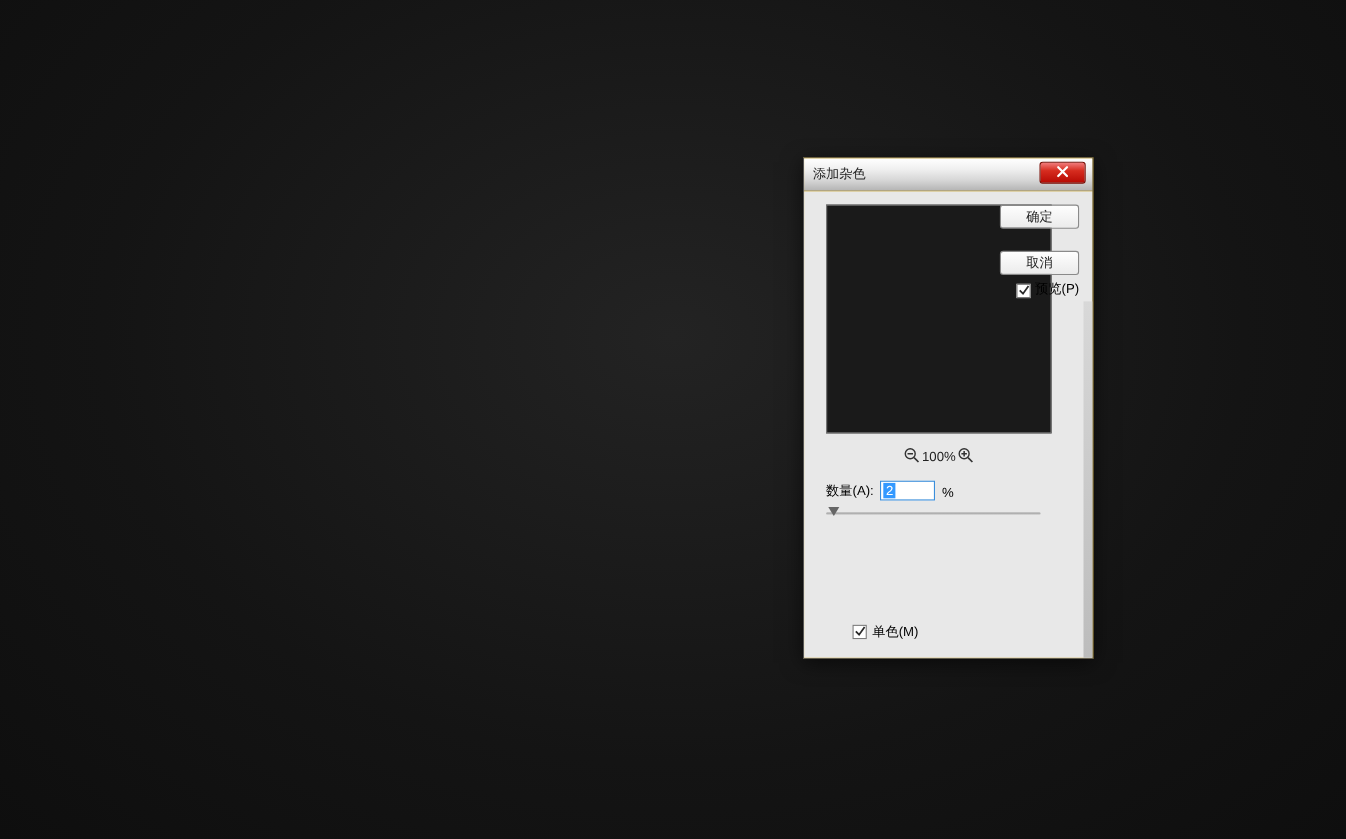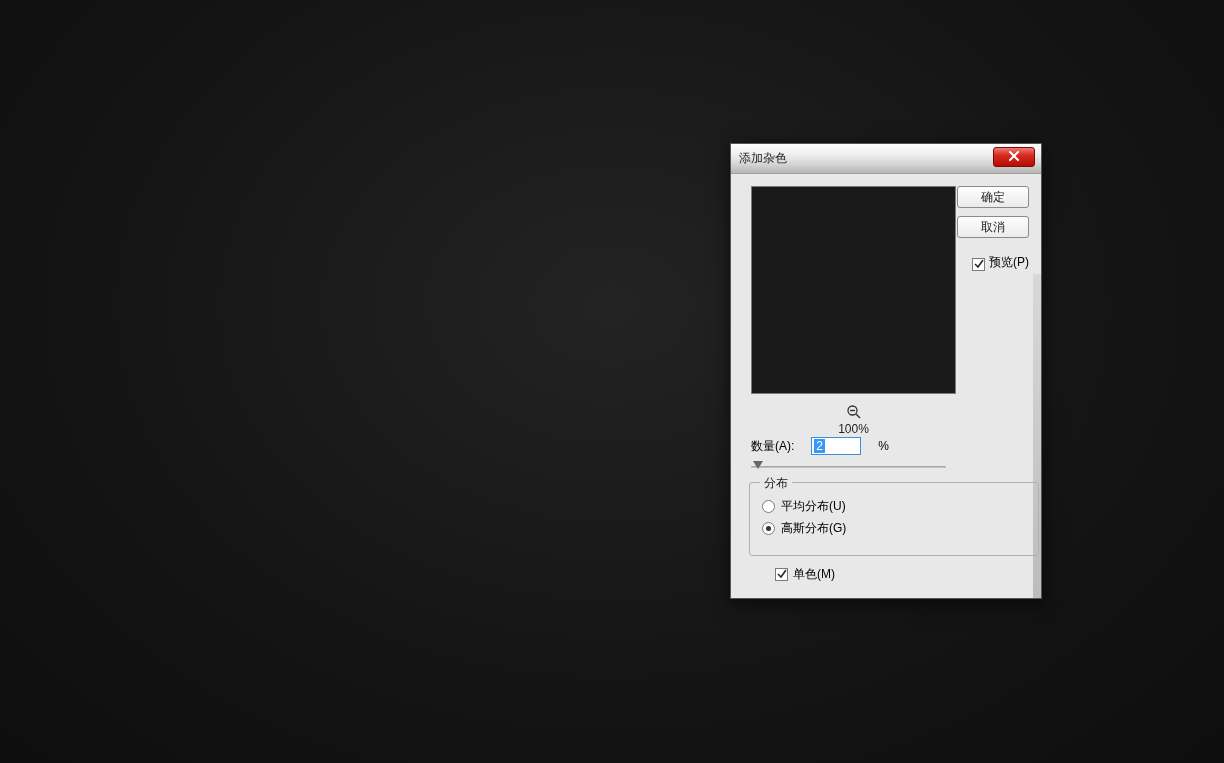--- a/index.html
+++ b/index.html
@@ -14,21 +14,21 @@
       height: 763px;
       background: radial-gradient(ellipse at 50% 40%, #232323 0%, #141414 60%, #0e0e0e 100%);
       background-color: #141414;
       position: relative;
       overflow: hidden;
     }
     .dialog {
       position: absolute;
       left: 730px;
       top: 143px;
-      width: 312px;
+      width: 264px;
       height: 456px;
       background: #eab308;
       border: 1px solid #555;
       box-shadow: 0 4px 18px rgba(0,0,0,0.6);
     }
     .titlebar {
       height: 30px;
       background: linear-gradient(to bottom, #ffffff 0%, #efefef 35%, #d5d5d5 70%, #b5b5b5 100%);
       border-bottom: 1px solid #a0a0a0;
       display: flex;
@@ -73,23 +73,22 @@
       border: 1px solid #7a7a7a;
     }
     .zoom-row {
       position: absolute;
       left: 20px;
       top: 230px;
       width: 205px;
       height: 22px;
       display: flex;
       align-items: center;
-      justify-content: flex-start;
+      justify-content: center;
       padding: 0 24px;
-      flex-direction: column;
     }
     .zoom-btn {
       width: 18px;
       height: 18px;
       display: flex;
       align-items: center;
       justify-content: center;
       cursor: pointer;
     }
     .zoom-label {
@@ -100,21 +99,21 @@
       right: 12px;
       top: 12px;
       width: 72px;
     }
     .win-btn {
       width: 72px;
       height: 22px;
       background: linear-gradient(to bottom, #fefefe 0%, #ebebeb 100%);
       border: 1px solid #8a8a8a;
       border-radius: 3px;
-      margin-bottom: 8px;
+      margin-bottom: 20px;
       display: flex;
       align-items: center;
       justify-content: center;
       cursor: pointer;
       color: #222;
     }
     .preview-check {
       position: absolute;
       right: 12px;
       top: 80px;
@@ -129,22 +128,22 @@
       border: 1px solid #7a7a7a;
       display: flex;
       align-items: center;
       justify-content: center;
     }
     .amount-row {
       position: absolute;
       left: 20px;
       top: 263px;
       display: flex;
-      align-items: center;
-      gap: 17px;
+      align-items: flex-end;
+      gap: 6px;
     }
     .amount-input {
       width: 50px;
       height: 18px;
       border: 1px solid #3a8edb;
       background: #fff;
       padding: 0 4px;
       color: #000;
       outline: none;
     }
@@ -321,33 +320,20 @@
         <span class="amount-input-selected">2</span>
       </div>
       <span>%</span>
     </div>
 
     <div class="slider-track">
       <div class="slider-line"></div>
       <div class="slider-thumb"></div>
     </div>
 
-    <div class="dist-group">
-      <span class="dist-legend">分布</span>
-      <div class="radio-row">
-        <div class="radio-circle"></div>
-        <span>平均分布(U)</span>
-      </div>
-      <div class="radio-row">
-        <div class="radio-circle">
-          <div class="radio-dot"></div>
-        </div>
-        <span>高斯分布(G)</span>
-      </div>
-    </div>
 
     <div class="mono-row">
       <div class="check-box">
         <span>
           <svg class="check-mark" viewBox="0 0 10 10">
             <path d="M1 5 L4 8 L9 1" stroke="#2a2a2a" stroke-width="1.6" fill="none"></path>
           </svg>
         </span>
       </div>
       <span>单色(M)</span>

